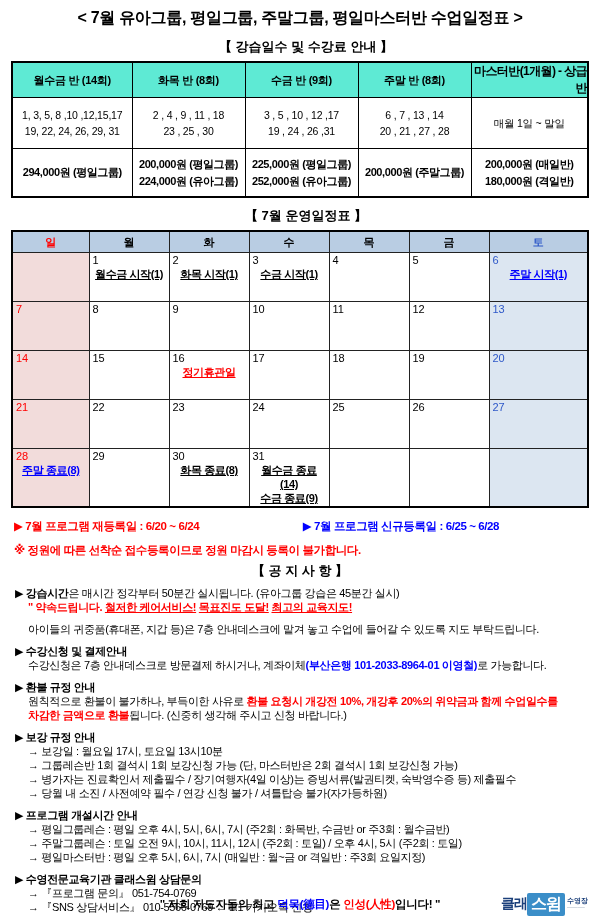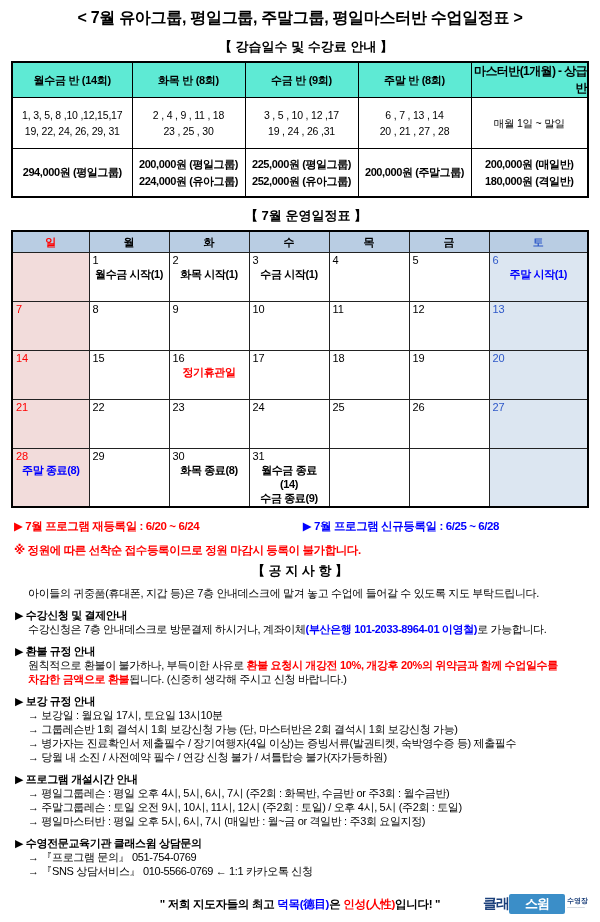--- a/index.html
+++ b/index.html
@@ -22,21 +22,21 @@
   .cal-table th,.cal-table td{border:1px solid #222;}
   .cal-table thead th{background:#b9cde3;font-size:11px;font-weight:700;height:18px;}
   .cal-table thead th.sun-h{color:#ff0000;}
   .cal-table thead th.sat-h{color:#2e58c8;}
   .cal-cell{height:46px;vertical-align:top;padding:1px 3px;background:#fff;}
   .cal-cell.sun{background:#f2dcdb;}
   .cal-cell.sat{background:#dce6f1;}
   .cal-day{font-size:11px;text-align:left;line-height:13px;}
   .cal-day.red{color:#ff0000;}
   .cal-day.blue{color:#2e58c8;}
-  .cal-event{font-size:11px;font-weight:700;text-align:center;line-height:14px;letter-spacing:-0.4px;}
+  .cal-event{font-size:11px;font-weight:700;text-align:center;line-height:14px;letter-spacing:-0.4px;text-decoration:underline;}
   .cal-event.blue{color:#0000ff;}
   .cal-event.red{color:#ff0000;}
   
   .reg-row{margin:11px 16px 0 14px;font-size:11.5px;font-weight:700;letter-spacing:-0.4px;}
   .reg-re{color:#ff0000;display:inline-block;width:286px;}
   .reg-new{color:#0000ff;}
   .reg-note{margin:9px 0 0 14px;font-size:11.5px;font-weight:700;color:#ff0000;letter-spacing:-0.4px;}
   
   .notices-title{text-align:center;font-size:13px;font-weight:700;margin-top:4px;}
   .notices{margin:6px 0 0 15px;}
@@ -45,21 +45,21 @@
   .notice-line.indent{padding-left:13px;}
   .bold{font-weight:700;}
   .red{color:#ff0000;}
   .blue{color:#0000ff;}
   .underline{text-decoration:underline;}
   
   .footer{position:absolute;left:0;bottom:5px;width:100%;height:26px;}
   .footer-quote{position:absolute;left:0;right:0;top:6px;text-align:center;font-size:11.5px;font-weight:700;letter-spacing:-0.3px;}
   .logo{position:absolute;right:12px;top:0;height:26px;display:flex;align-items:center;}
   .logo-part1{color:#1b3f7a;font-weight:700;font-size:14px;letter-spacing:-1px;}
-  .logo-part2{background:#3b8ec8;color:#fff;font-weight:700;font-size:13px;padding:1px 16px;border-radius:2px;letter-spacing:-1px;}
+  .logo-part2{background:#3b8ec8;color:#fff;font-weight:700;font-size:16px;padding:1px 4px;border-radius:2px;letter-spacing:-1px;}
   .logo-side{display:inline-block;margin-left:2px;color:#1b3f7a;font-size:7px;font-weight:700;line-height:7px;text-align:left;}
   .logo-side .tiny{display:block;font-size:5px;color:#8a9ab0;font-weight:400;}
 </style>
 </head>
 <body>
 
 <div class="page">
 
   <div class="main-title">&lt; 7월 유아그룹, 평일그룹, 주말그룹, 평일마스터반 수업일정표 &gt;</div>
 
@@ -280,20 +280,24 @@
 
   <div class="reg-row">
     <span class="reg-re">▶ 7월 프로그램 재등록일 : 6/20 ~ 6/24</span>
     <span class="reg-new">▶ 7월 프로그램 신규등록일 : 6/25 ~ 6/28</span>
   </div>
   <div class="reg-note">※ 정원에 따른 선착순 접수등록이므로 정원 마감시 등록이 불가합니다.</div>
 
   <div class="notices-title">【 공 지 사 항 】</div>
   <div class="notices">
       <div class="notice-block">
+        <div class="notice-line"><span class="bold">▶ </span><span class="bold">강습시간</span><span>은 매시간 정각부터 50분간 실시됩니다. (유아그룹 강습은 45분간 실시)</span></div>
+        <div class="notice-line indent"><span class="bold red">" 약속드립니다. </span><span class="bold red underline">철저한 케어서비스!</span><span class="bold red"> </span><span class="bold red underline">목표진도 도달!</span><span class="bold red"> </span><span class="bold red underline">최고의 교육지도!</span></div>
+      </div>
+      <div class="notice-block">
         <div class="notice-line indent"><span>아이들의 귀중품(휴대폰, 지갑 등)은 7층 안내데스크에 맡겨 놓고 수업에 들어갈 수 있도록 지도 부탁드립니다.</span></div>
       </div>
       <div class="notice-block">
         <div class="notice-line"><span class="bold">▶ </span><span class="bold">수강신청 및 결제안내</span></div>
         <div class="notice-line indent"><span>수강신청은 7층 안내데스크로 방문결제 하시거나, 계좌이체</span><span class="bold blue">(부산은행 101-2033-8964-01 이영철)</span><span>로 가능합니다.</span></div>
       </div>
       <div class="notice-block">
         <div class="notice-line"><span class="bold">▶ </span><span class="bold">환불 규정 안내</span></div>
         <div class="notice-line indent"><span>원칙적으로 환불이 불가하나, 부득이한 사유로 </span><span class="bold red">환불 요청시 개강전 10%, 개강후 20%의 위약금과 함께 수업일수를</span></div>
         <div class="notice-line indent"><span class="bold red">차감한 금액으로 환불</span><span>됩니다. (신중히 생각해 주시고 신청 바랍니다.)</span></div>

